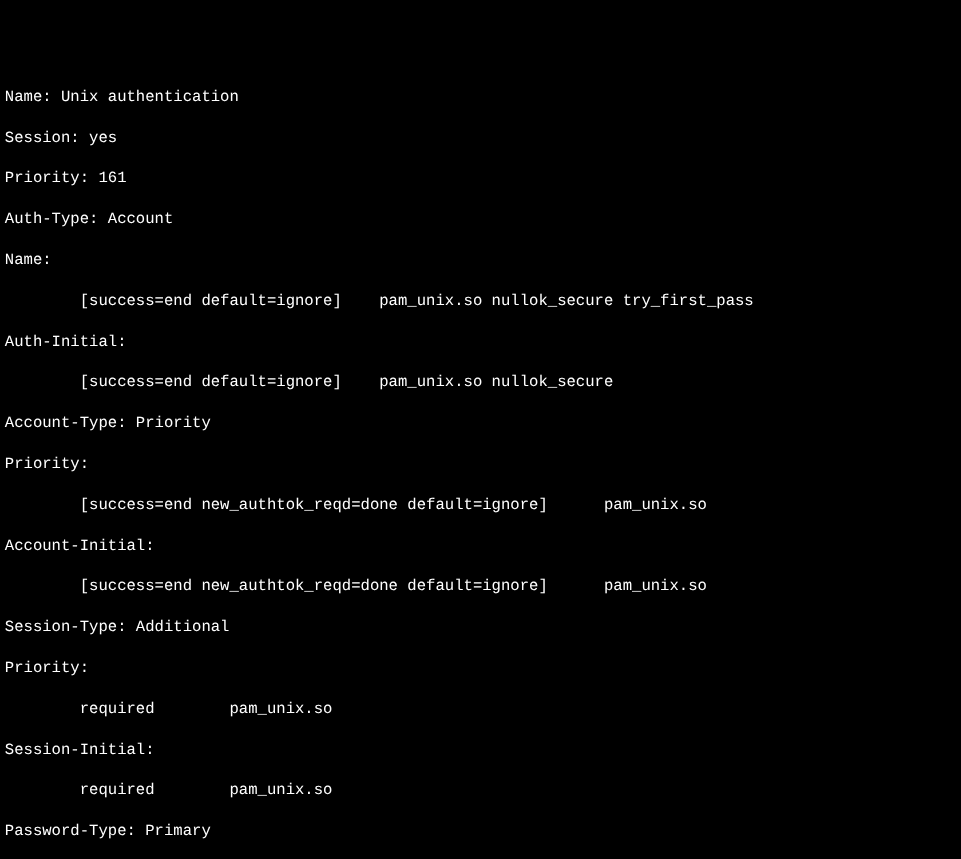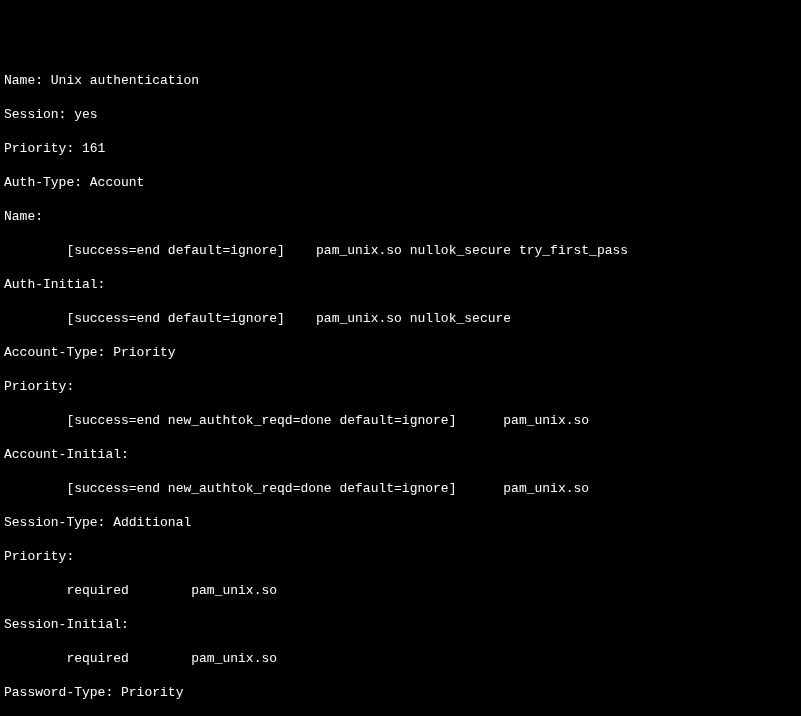--- a/index.html
+++ b/index.html
@@ -33,21 +33,21 @@
 <span class="line">Account-Type: Priority</span>
 <span class="line">Priority:</span>
 <span class="line">        [success=end new_authtok_reqd=done default=ignore]      pam_unix.so</span>
 <span class="line">Account-Initial:</span>
 <span class="line">        [success=end new_authtok_reqd=done default=ignore]      pam_unix.so</span>
 <span class="line">Session-Type: Additional</span>
 <span class="line">Priority:</span>
 <span class="line">        required        pam_unix.so</span>
 <span class="line">Session-Initial:</span>
 <span class="line">        required        pam_unix.so</span>
-<span class="line">Password-Type: Priority</span>
+<span class="line">Password-Type: Primary</span>
 
 
 
 
 
 
 
 
 
 

